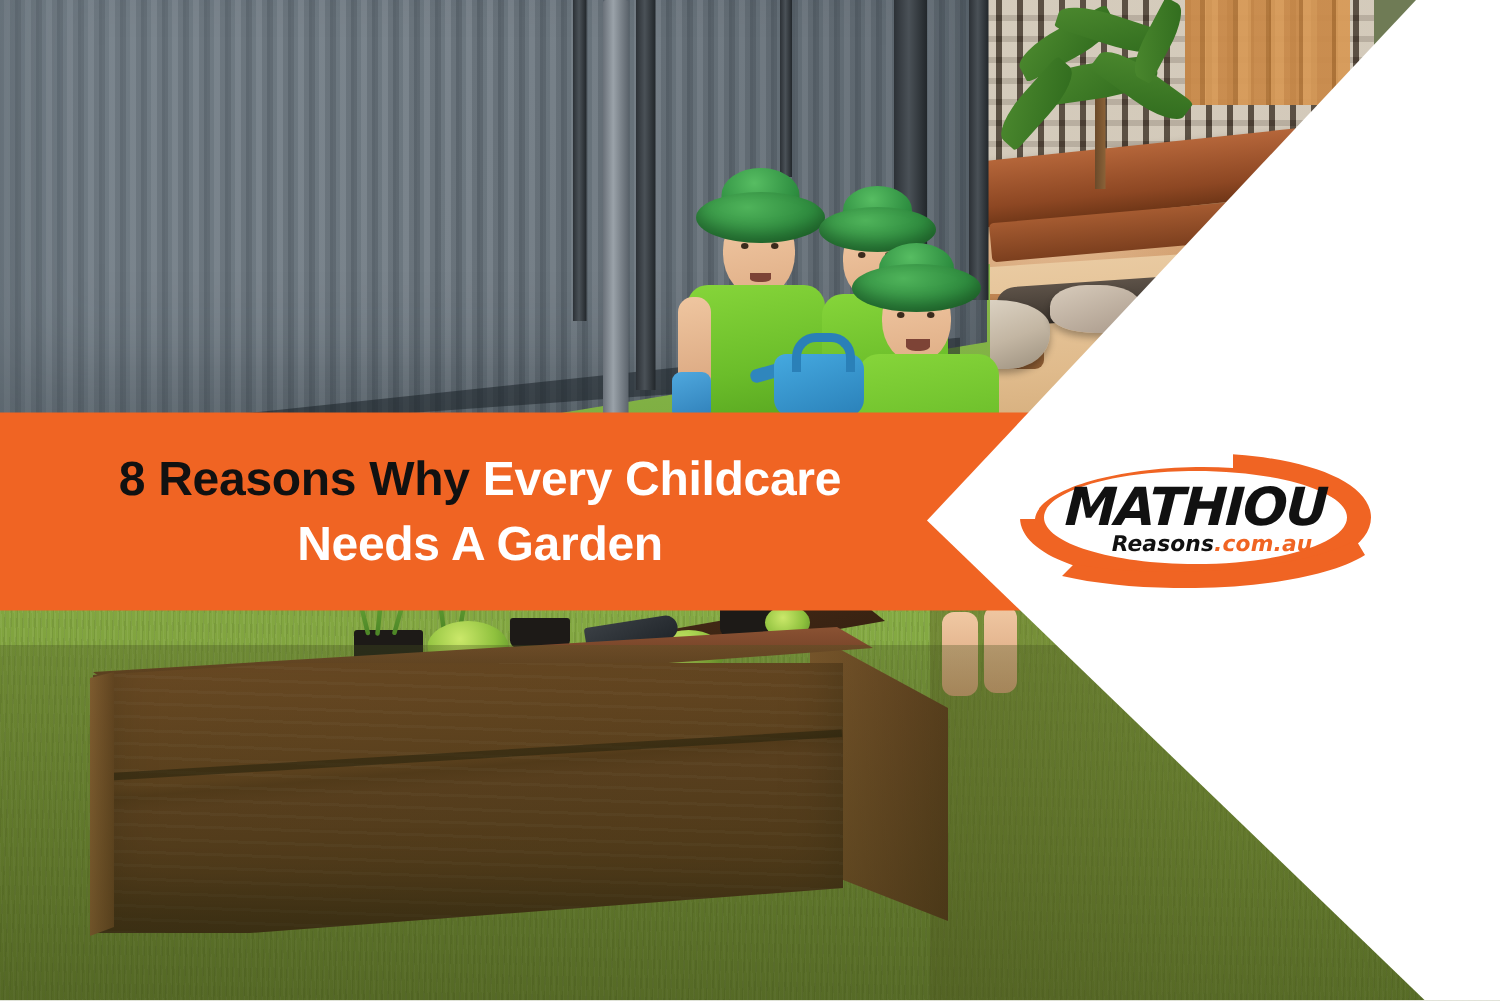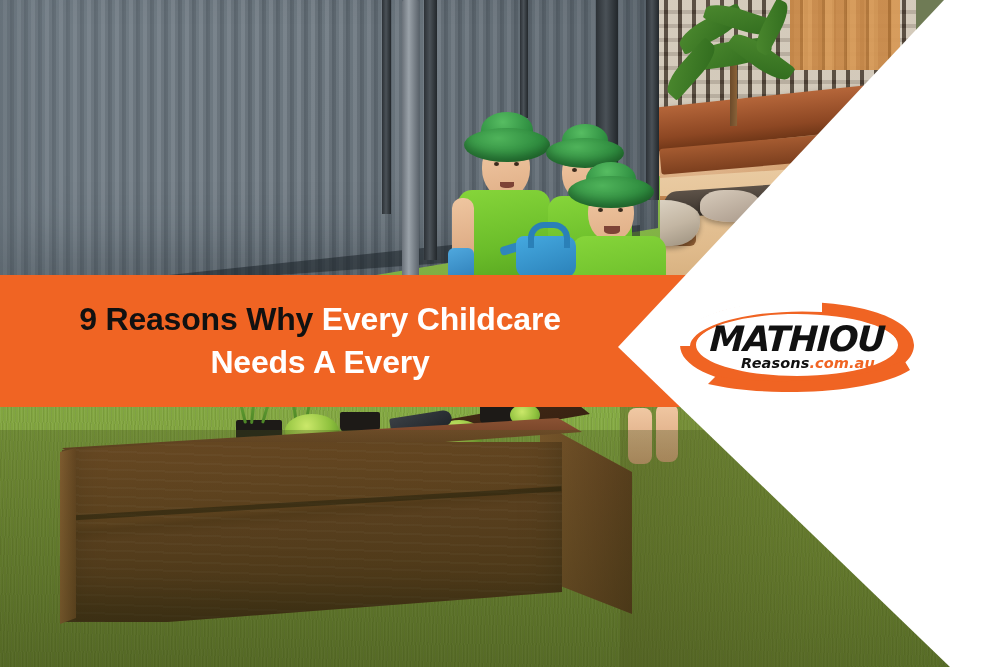--- a/index.html
+++ b/index.html
@@ -420,22 +420,22 @@
     </div>
 
     <div class="turf-shadow"></div>
   </div>
 
   <div class="orange-band"></div>
 
   <div class="chevron"></div>
 
   <div class="band-text">
-    <div class="title-line"><span class="t-black">9 Reasons Why</span><span class="t-white">&nbsp;</span><span class="t-white">Every Childcare</span></div>
-    <div class="title-line t-white">Needs A Every</div>
+    <div class="title-line"><span class="t-black">8 Reasons Why</span><span class="t-white">&nbsp;</span><span class="t-white">Every Childcare</span></div>
+    <div class="title-line t-white">Needs A Garden</div>
   </div>
 
   <div class="logo">
     <svg class="logo-swoosh" viewBox="0 0 250 94">
       <path d="M125 4 C 56 4, 8 22, 8 47 C 8 72, 56 90, 125 90 C 194 90, 242 72, 242 47 C 242 22, 194 4, 125 4 Z
                M125 16 C 181 16, 226 30, 226 47 C 226 64, 181 78, 125 78 C 69 78, 24 64, 24 47 C 24 30, 69 16, 125 16 Z" fill="#F06423"></path>
       <path d="M150 2 C 80 -2, 4 18, 2 48 L 18 48 C 20 26, 86 10, 150 14 Z" fill="#ffffff"></path>
       <path d="M36 86 C 96 100, 200 96, 238 72 L 232 62 C 192 84, 96 88, 44 78 Z" fill="#F06423"></path>
       <ellipse cx="125" cy="46" rx="100" ry="29" fill="#ffffff"></ellipse>
     </svg>

